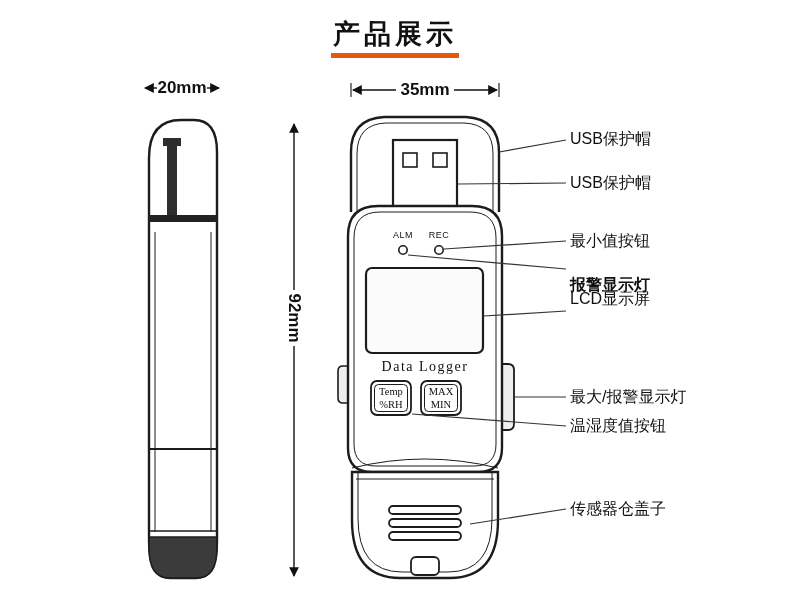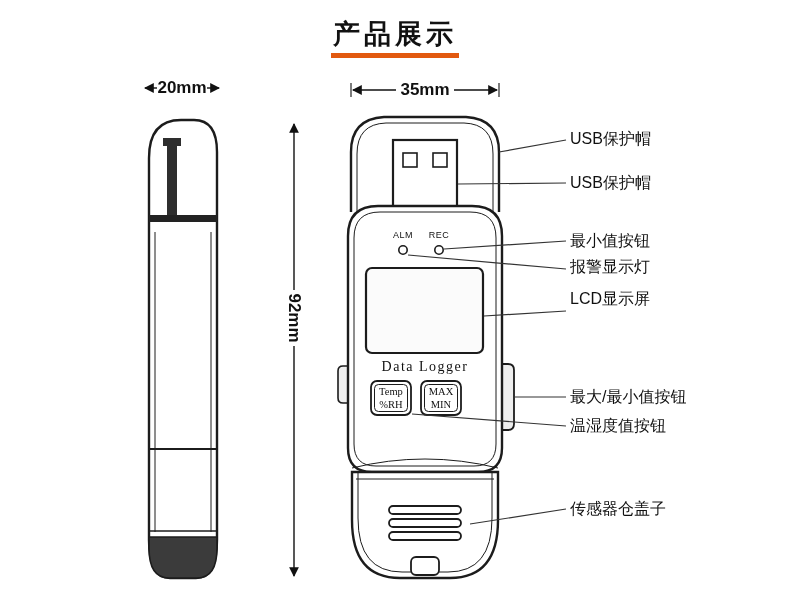--- a/index.html
+++ b/index.html
@@ -141,19 +141,19 @@
       <line x1="484" y1="316" x2="566" y2="311"></line>
       <line x1="515" y1="397" x2="566" y2="397"></line>
       <line x1="412" y1="414" x2="566" y2="426"></line>
       <line x1="470" y1="524" x2="566" y2="509"></line>
     </g>
   </svg>
 
   <div class="part-label" style="top:129px;">USB保护帽</div>
   <div class="part-label" style="top:173px;">USB保护帽</div>
   <div class="part-label" style="top:231px;">最小值按钮</div>
-  <div class="part-label" style="top:257px;">报警显示灯</div>
+  <div class="part-label" style="top:275px;font-weight:bold;">报警显示灯</div>
   <div class="part-label" style="top:289px;">LCD显示屏</div>
-  <div class="part-label" style="top:387px;">最大/最小值按钮</div>
+  <div class="part-label" style="top:387px;">最大/报警显示灯</div>
   <div class="part-label" style="top:499px;">传感器仓盖子</div>
   <div class="part-label" style="top:416px;">温湿度值按钮</div>
 
 </div>
 
 </body></html>

